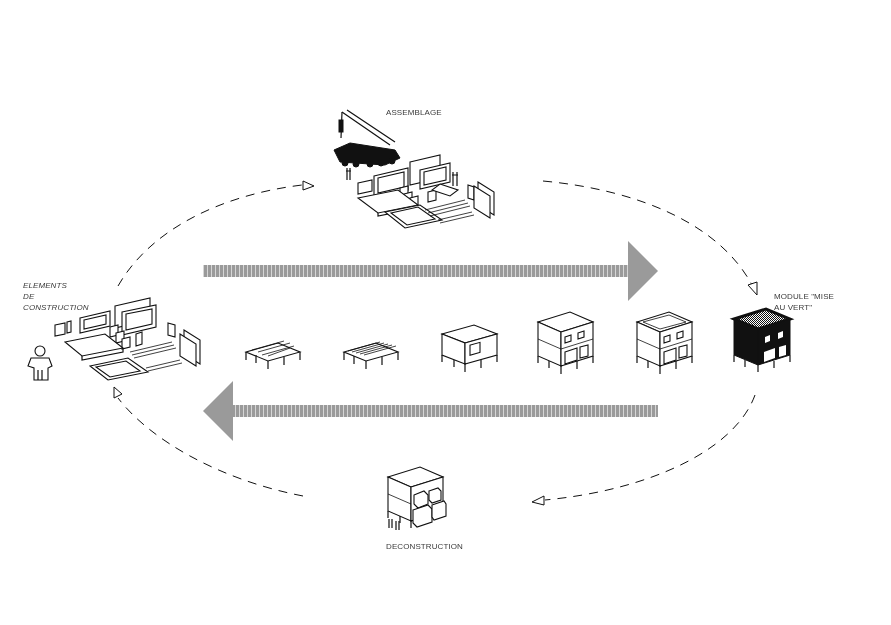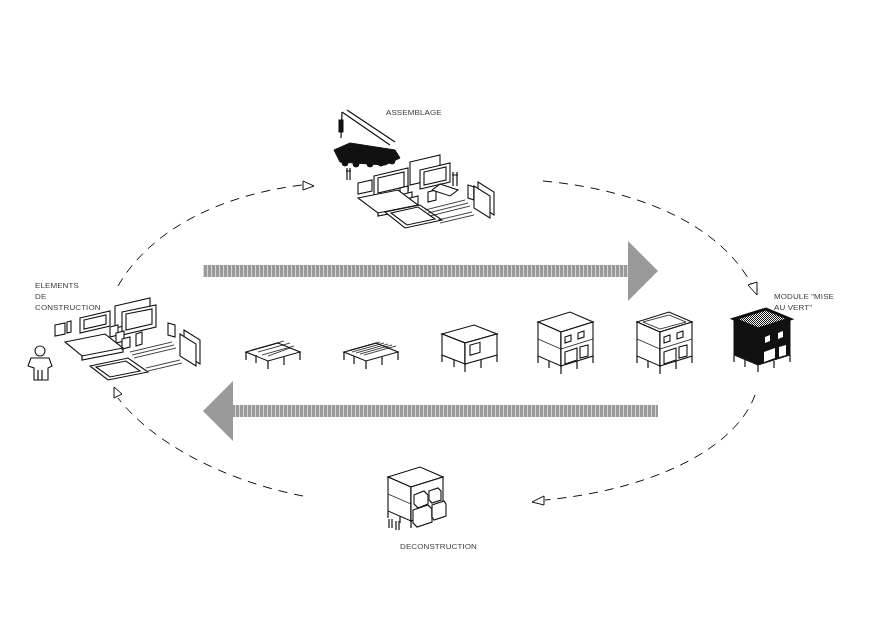--- a/index.html
+++ b/index.html
@@ -13,32 +13,32 @@
   .wf { fill: #fff; stroke: #111; stroke-width: 1.1; }
   .blk { fill: #111; stroke: #111; stroke-width: 1; }
   .dash { fill: none; stroke: #111; stroke-width: 1; stroke-dasharray: 9 7; }
   .head { fill: #fff; stroke: #111; stroke-width: 1; }
 </style>
 </head>
 <body>
 
 <div class="label" style="left:386px; top:107px;">ASSEMBLAGE</div>
 
-<div class="label" style="left:35px; top:280px;">
+<div class="label" style="left:23px; top:280px;font-style:italic;">
   <div>ELEMENTS</div>
   <div>DE</div>
   <div>CONSTRUCTION</div>
 </div>
 
 <div class="label" style="left:774px; top:291px;">
   <div>MODULE "MISE</div>
   <div>AU VERT"</div>
 </div>
 
-<div class="label" style="left:400px; top:541px;">DECONSTRUCTION</div>
+<div class="label" style="left:386px; top:541px;">DECONSTRUCTION</div>
 
 <svg class="canvas" width="891" height="625" viewBox="0 0 891 625">
   <defs>
     <pattern id="hatch" width="4" height="14" patternUnits="userSpaceOnUse">
       <rect width="4" height="14" fill="#9a9a9a"></rect>
       <rect x="3" width="1" height="14" fill="#d6d6d6"></rect>
     </pattern>
     <pattern id="checker" width="2" height="2" patternUnits="userSpaceOnUse">
       <rect width="2" height="2" fill="#fff"></rect>
       <rect width="1" height="1" fill="#111"></rect>

